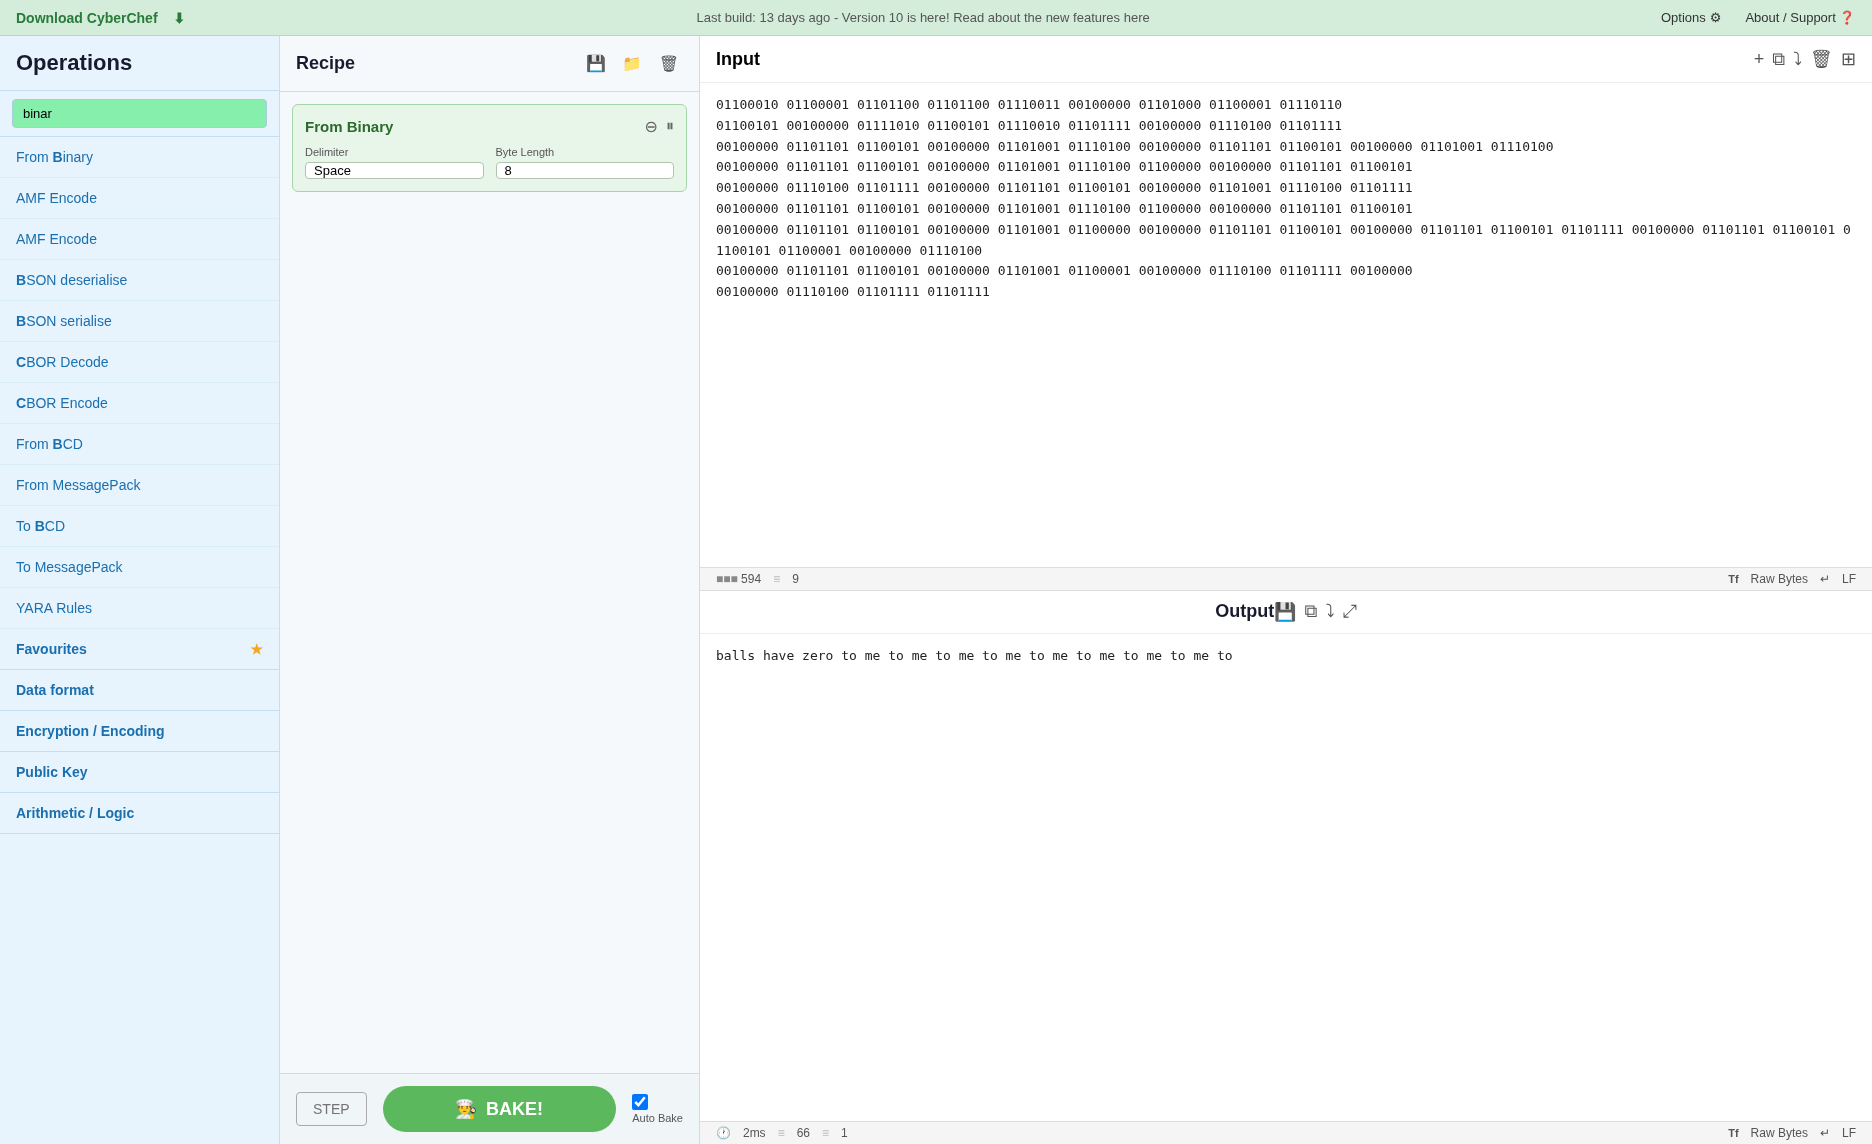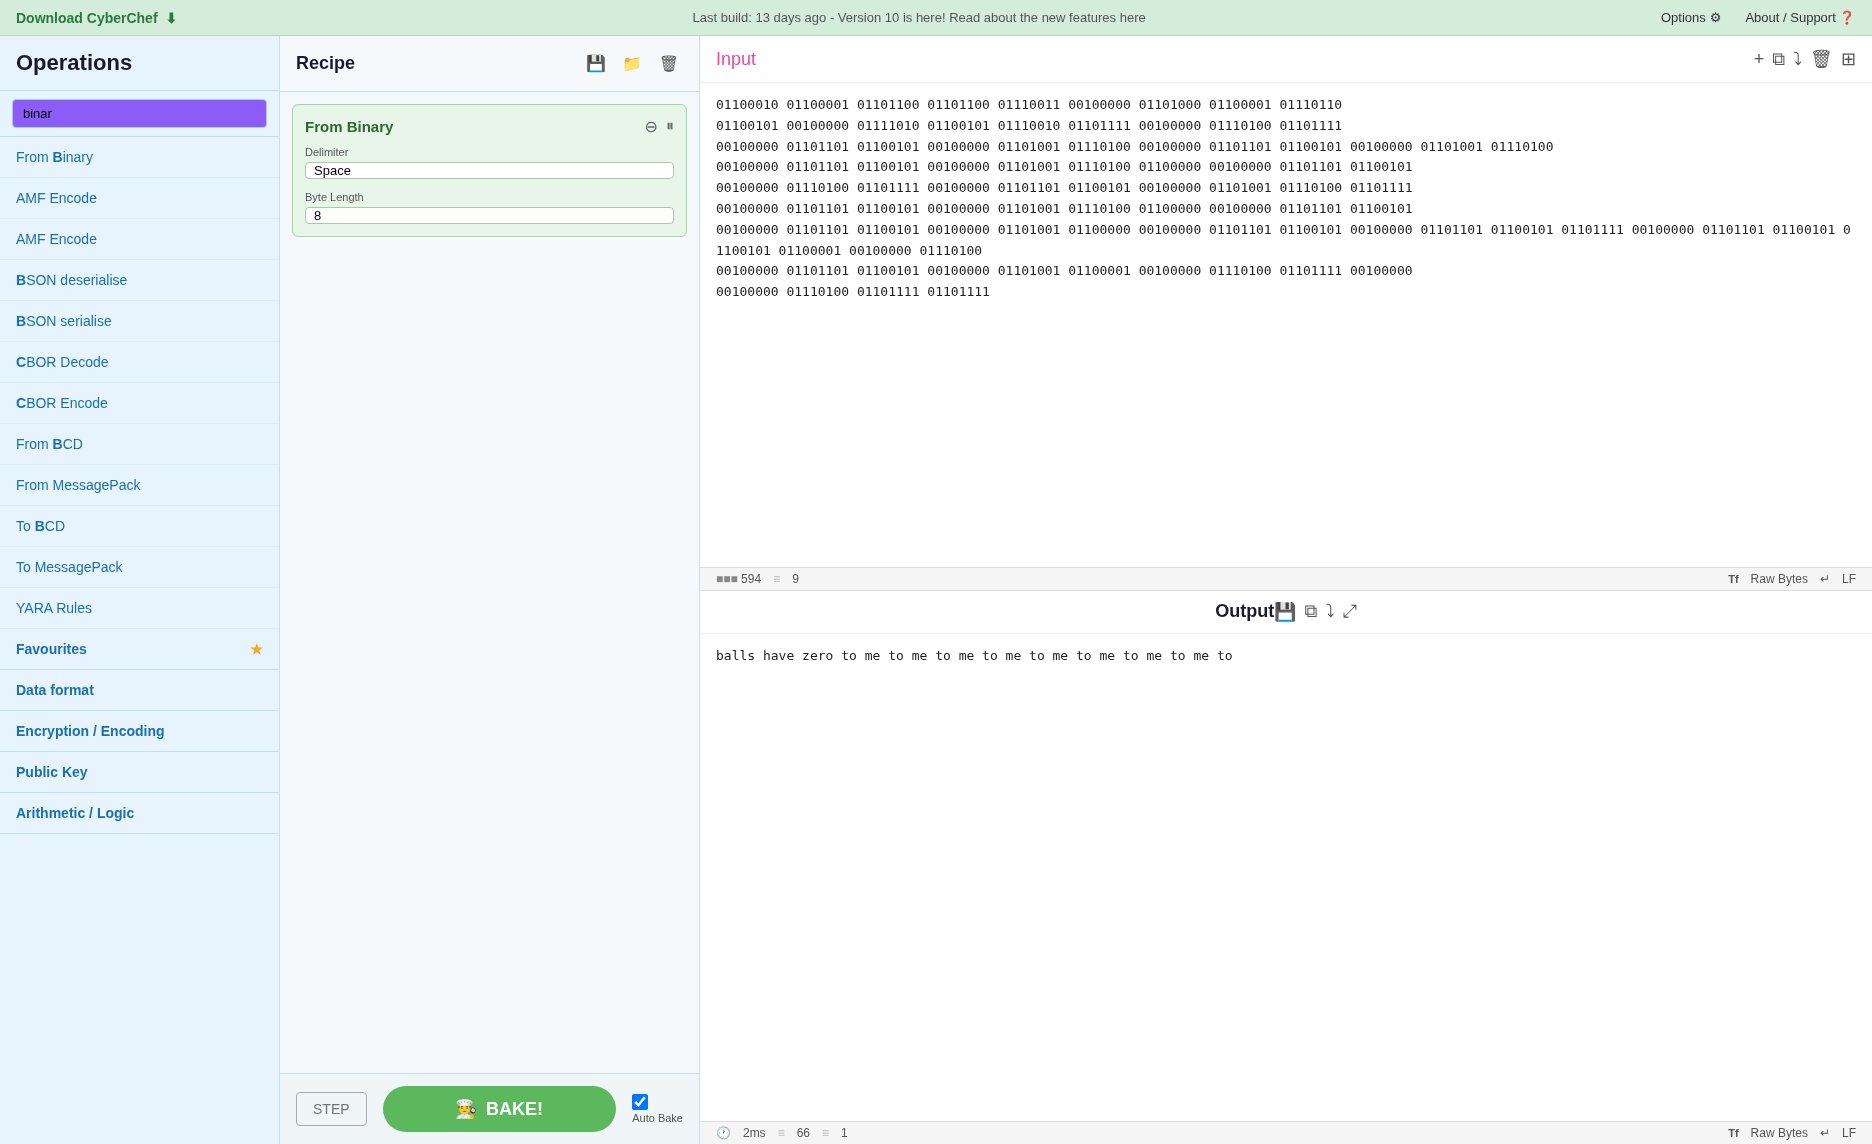--- a/index.html
+++ b/index.html
@@ -3,21 +3,21 @@
   <meta charset="utf-8">
   <style>
     * { box-sizing: border-box; margin: 0; padding: 0; }
     body { font-family: 'Segoe UI', Arial, sans-serif; font-size: 14px; background: #f0f4f8; overflow: hidden; width: 1872px; height: 1144px; }
 
     
     #topbar {
       display: flex; align-items: center; justify-content: space-between;
       background: #d4edda; padding: 0 16px; height: 36px; border-bottom: 1px solid #b8d8be;
     }
-    #topbar-left { display: flex; align-items: center; gap: 8px; color: #2a7a3b; font-weight: 600; font-size: 14px; }
+    #topbar-left { display: flex; align-items: center; gap: 16px; color: #2a7a3b; font-weight: 600; font-size: 14px; }
     #topbar-center { color: #555; font-size: 13px; }
     #topbar-right { display: flex; align-items: center; gap: 24px; }
     #topbar-right span { color: #333; font-size: 13px; cursor: pointer; display: flex; align-items: center; gap: 4px; }
 
     
     #main { display: flex; height: calc(1144px - 36px); }
 
     
     #sidebar {
       width: 280px; background: #e8f4fd; border-right: 1px solid #c5dff0;
@@ -25,21 +25,21 @@
     }
     #sidebar-header {
       padding: 14px 16px; font-size: 22px; font-weight: 700; color: #1a1a2e;
       border-bottom: 1px solid #c5dff0;
     }
     #search-box {
       padding: 8px 12px; border-bottom: 1px solid #c5dff0;
     }
     #search-input {
       width: 100%; padding: 6px 10px; border: 1px solid #aacce0; border-radius: 4px;
-      font-size: 13px; background: #8b5cf6; outline: none;
+      font-size: 13px; background: #86efac; outline: none;
     }
     #ops-list {
       flex: 1; overflow-y: auto; padding: 0;
     }
     .ops-item {
       padding: 12px 16px; color: #1a6faf; font-size: 14px; cursor: pointer;
       border-bottom: 1px solid #d8edf8;
     }
     .ops-item .bold { font-weight: 700; }
     .ops-section {
@@ -69,21 +69,21 @@
       background: #e8f5e9; border: 1px solid #a5d6a7; border-radius: 6px;
       padding: 12px; margin-bottom: 12px;
     }
     .recipe-card-header {
       display: flex; align-items: center; justify-content: space-between;
       margin-bottom: 10px;
     }
     .recipe-card-title { font-size: 15px; font-weight: 600; color: #2d6a2d; }
     .recipe-card-actions { display: flex; gap: 8px; color: #666; }
     .recipe-card-actions span { cursor: pointer; font-size: 16px; }
-    .recipe-fields { display: flex; gap: 12px; flex-direction: column; }
+    .recipe-fields { display: flex; gap: 12px; }
     .recipe-field { flex: 1; }
     .recipe-field label { font-size: 11px; color: #555; display: block; margin-bottom: 4px; }
     .recipe-field input, .recipe-field select {
       width: 100%; padding: 0 8px; border: 1px solid #b0c4b0; border-radius: 4px;
       font-size: 13px; background: white;
     }
     .byte-length-field { display: flex; align-items: center; }
     .byte-length-field input { flex: 1; }
 
     
@@ -108,21 +108,21 @@
     #io-panel {
       flex: 1; display: flex; flex-direction: column; background: white;
     }
 
     
     #input-section { flex: 1; display: flex; flex-direction: column; border-bottom: 1px solid #ddd; }
     #input-header {
       display: flex; align-items: center; justify-content: space-between;
       padding: 12px 16px; border-bottom: 1px solid #eee;
     }
-    #input-title { font-size: 18px; font-weight: 400; color: #ec4899; }
+    #input-title { font-size: 18px; font-weight: 700; color: #000000; }
     #input-toolbar { display: flex; gap: 8px; color: #555; align-items: center; }
     #input-toolbar span { cursor: pointer; font-size: 18px; }
     #input-area {
       flex: 1; padding: 12px 16px; font-family: monospace; font-size: 13px;
       color: #222; line-height: 1.6; overflow-y: auto; background: white;
       white-space: pre-wrap; word-break: break-all;
     }
     #input-statusbar {
       display: flex; align-items: center; justify-content: space-between;
       padding: 4px 16px; background: #f5f5f5; border-top: 1px solid #ddd; font-size: 12px; color: #555;

